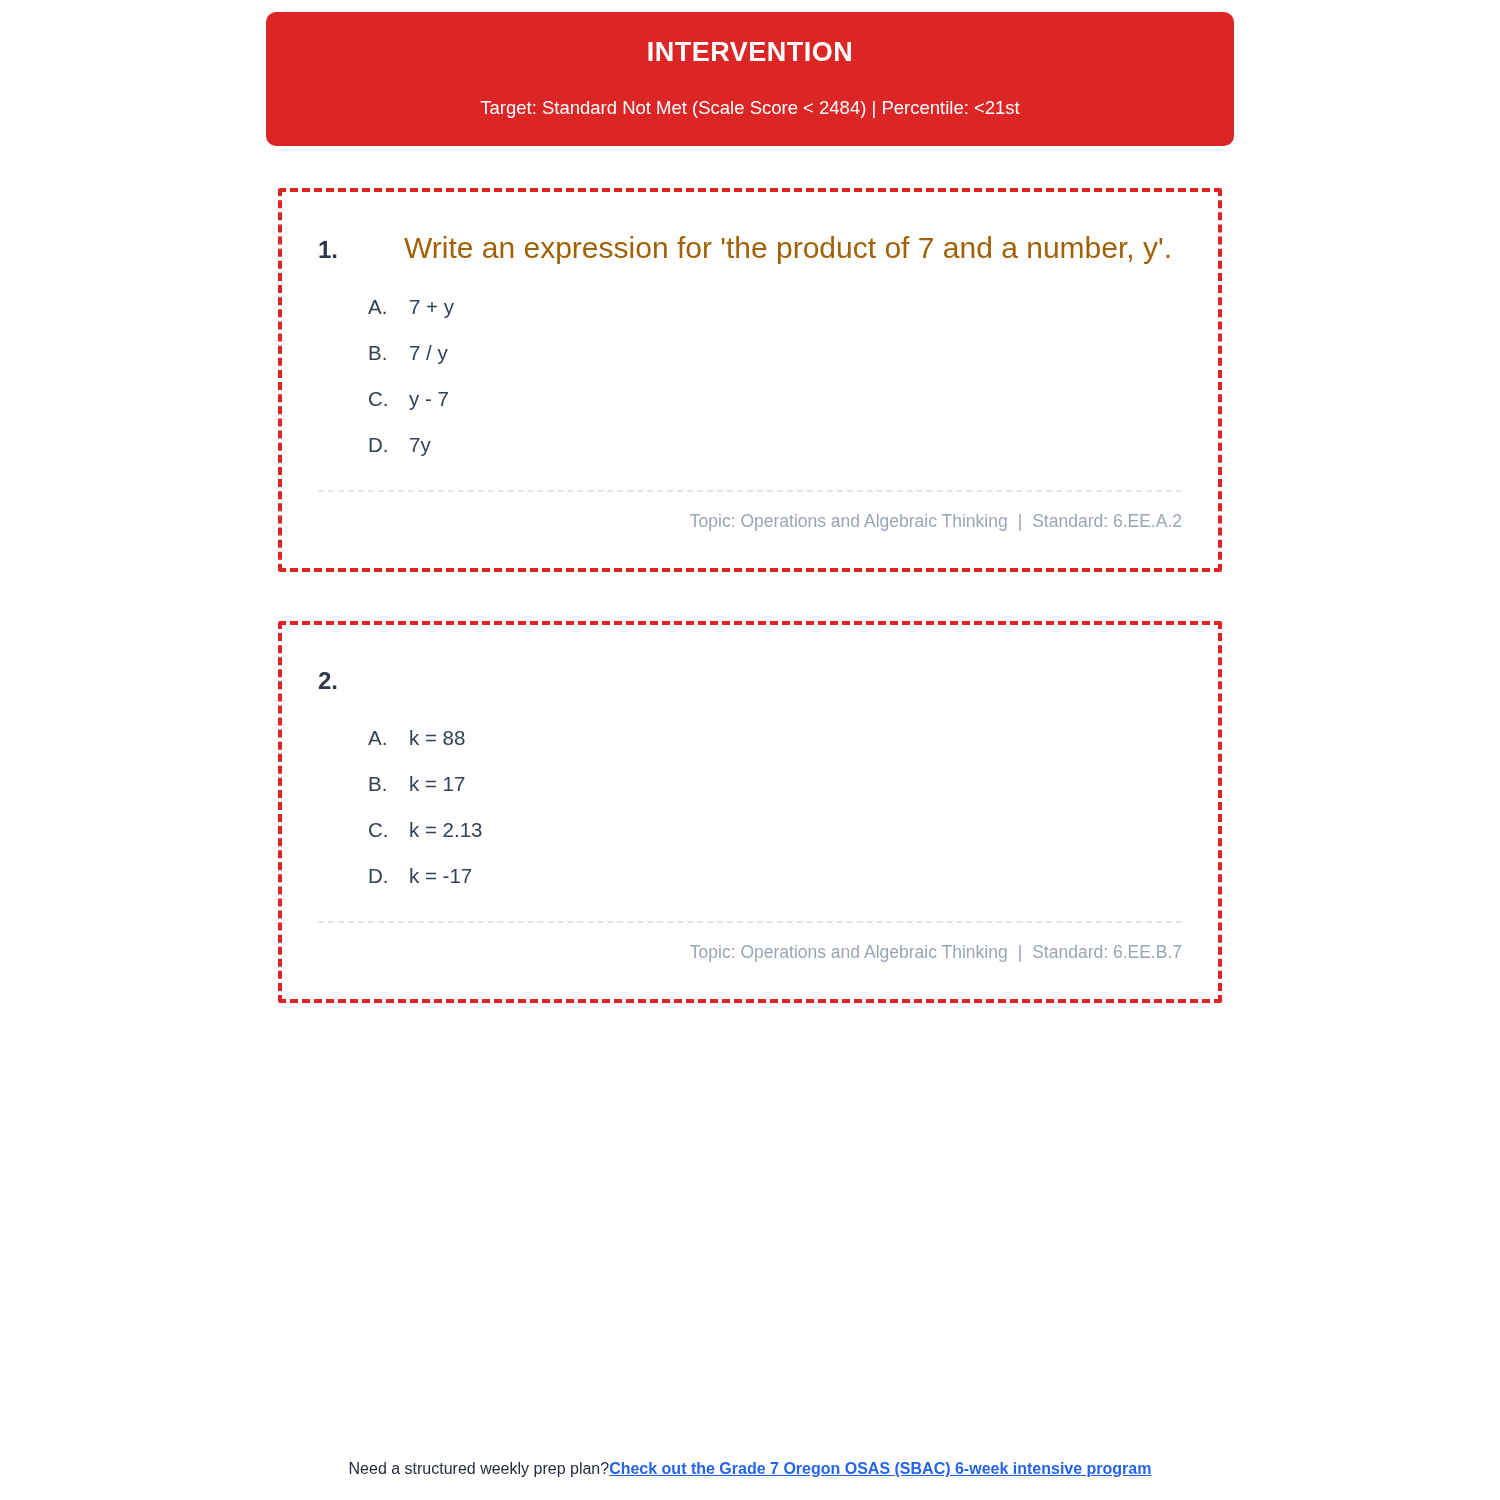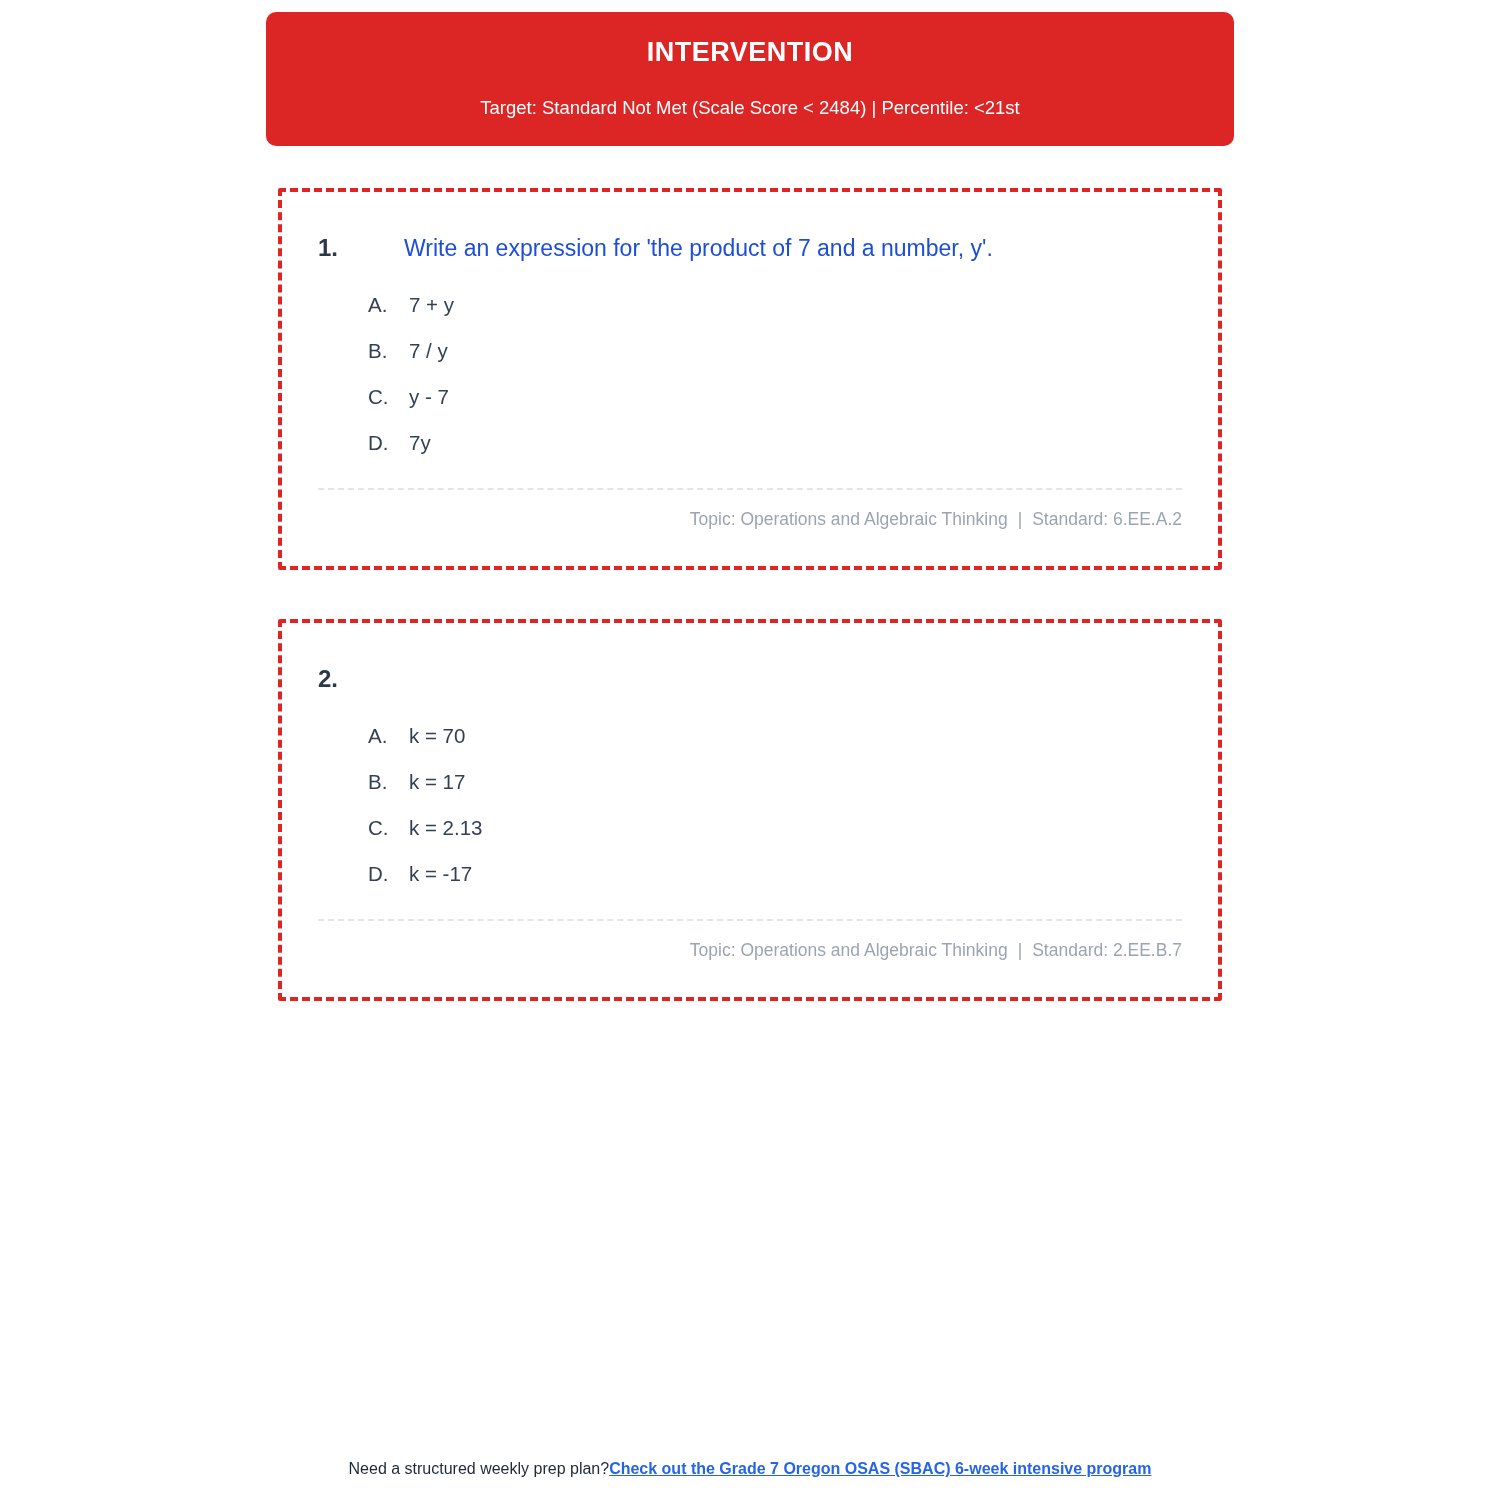--- a/index.html
+++ b/index.html
@@ -43,21 +43,21 @@
   }
   .card.second { margin-top: 49px; }
 
   .q-row { display: flex; align-items: baseline; line-height: 32px; }
   .q-num {
     flex: 0 0 86px;
     font-size: 24px;
     font-weight: bold;
     color: #2D3748;
   }
-  .q-text { font-size: 23px; color: #1d4ed8; }
+  .q-text { font-size: 30px; color: #a16207; }
 
   .options { margin: 26px 0 0 50px; }
   .option {
     display: flex;
     font-size: 20.5px;
     color: #334155;
     line-height: 30px;
     margin-top: 16px;
   }
   .option:first-child { margin-top: 0; }
@@ -131,38 +131,38 @@
     </div>
   </div>
 
   <div class="card second">
     <div class="q-row">
       <span class="q-num">2.</span>
     </div>
     <div class="options">
       <div class="option">
         <span class="opt-letter">A.</span>
-        <span class="opt-text">k = 70</span>
+        <span class="opt-text">k = 88</span>
       </div>
       <div class="option">
         <span class="opt-letter">B.</span>
         <span class="opt-text">k = 17</span>
       </div>
       <div class="option">
         <span class="opt-letter">C.</span>
         <span class="opt-text">k = 2.13</span>
       </div>
       <div class="option">
         <span class="opt-letter">D.</span>
         <span class="opt-text">k = -17</span>
       </div>
     </div>
     <div class="sep"></div>
     <div class="meta">
-      <span>Topic: Operations and Algebraic Thinking</span><span class="pipe">|</span><span>Standard: 2.EE.B.7</span>
+      <span>Topic: Operations and Algebraic Thinking</span><span class="pipe">|</span><span>Standard: 6.EE.B.7</span>
     </div>
   </div>
 
   <div class="page-footer">
     <span>Need a structured weekly prep plan?</span><a href="#">Check out the Grade 7 Oregon OSAS (SBAC) 6-week intensive program</a>
   </div>
 
 </div>
 
 </body></html>

